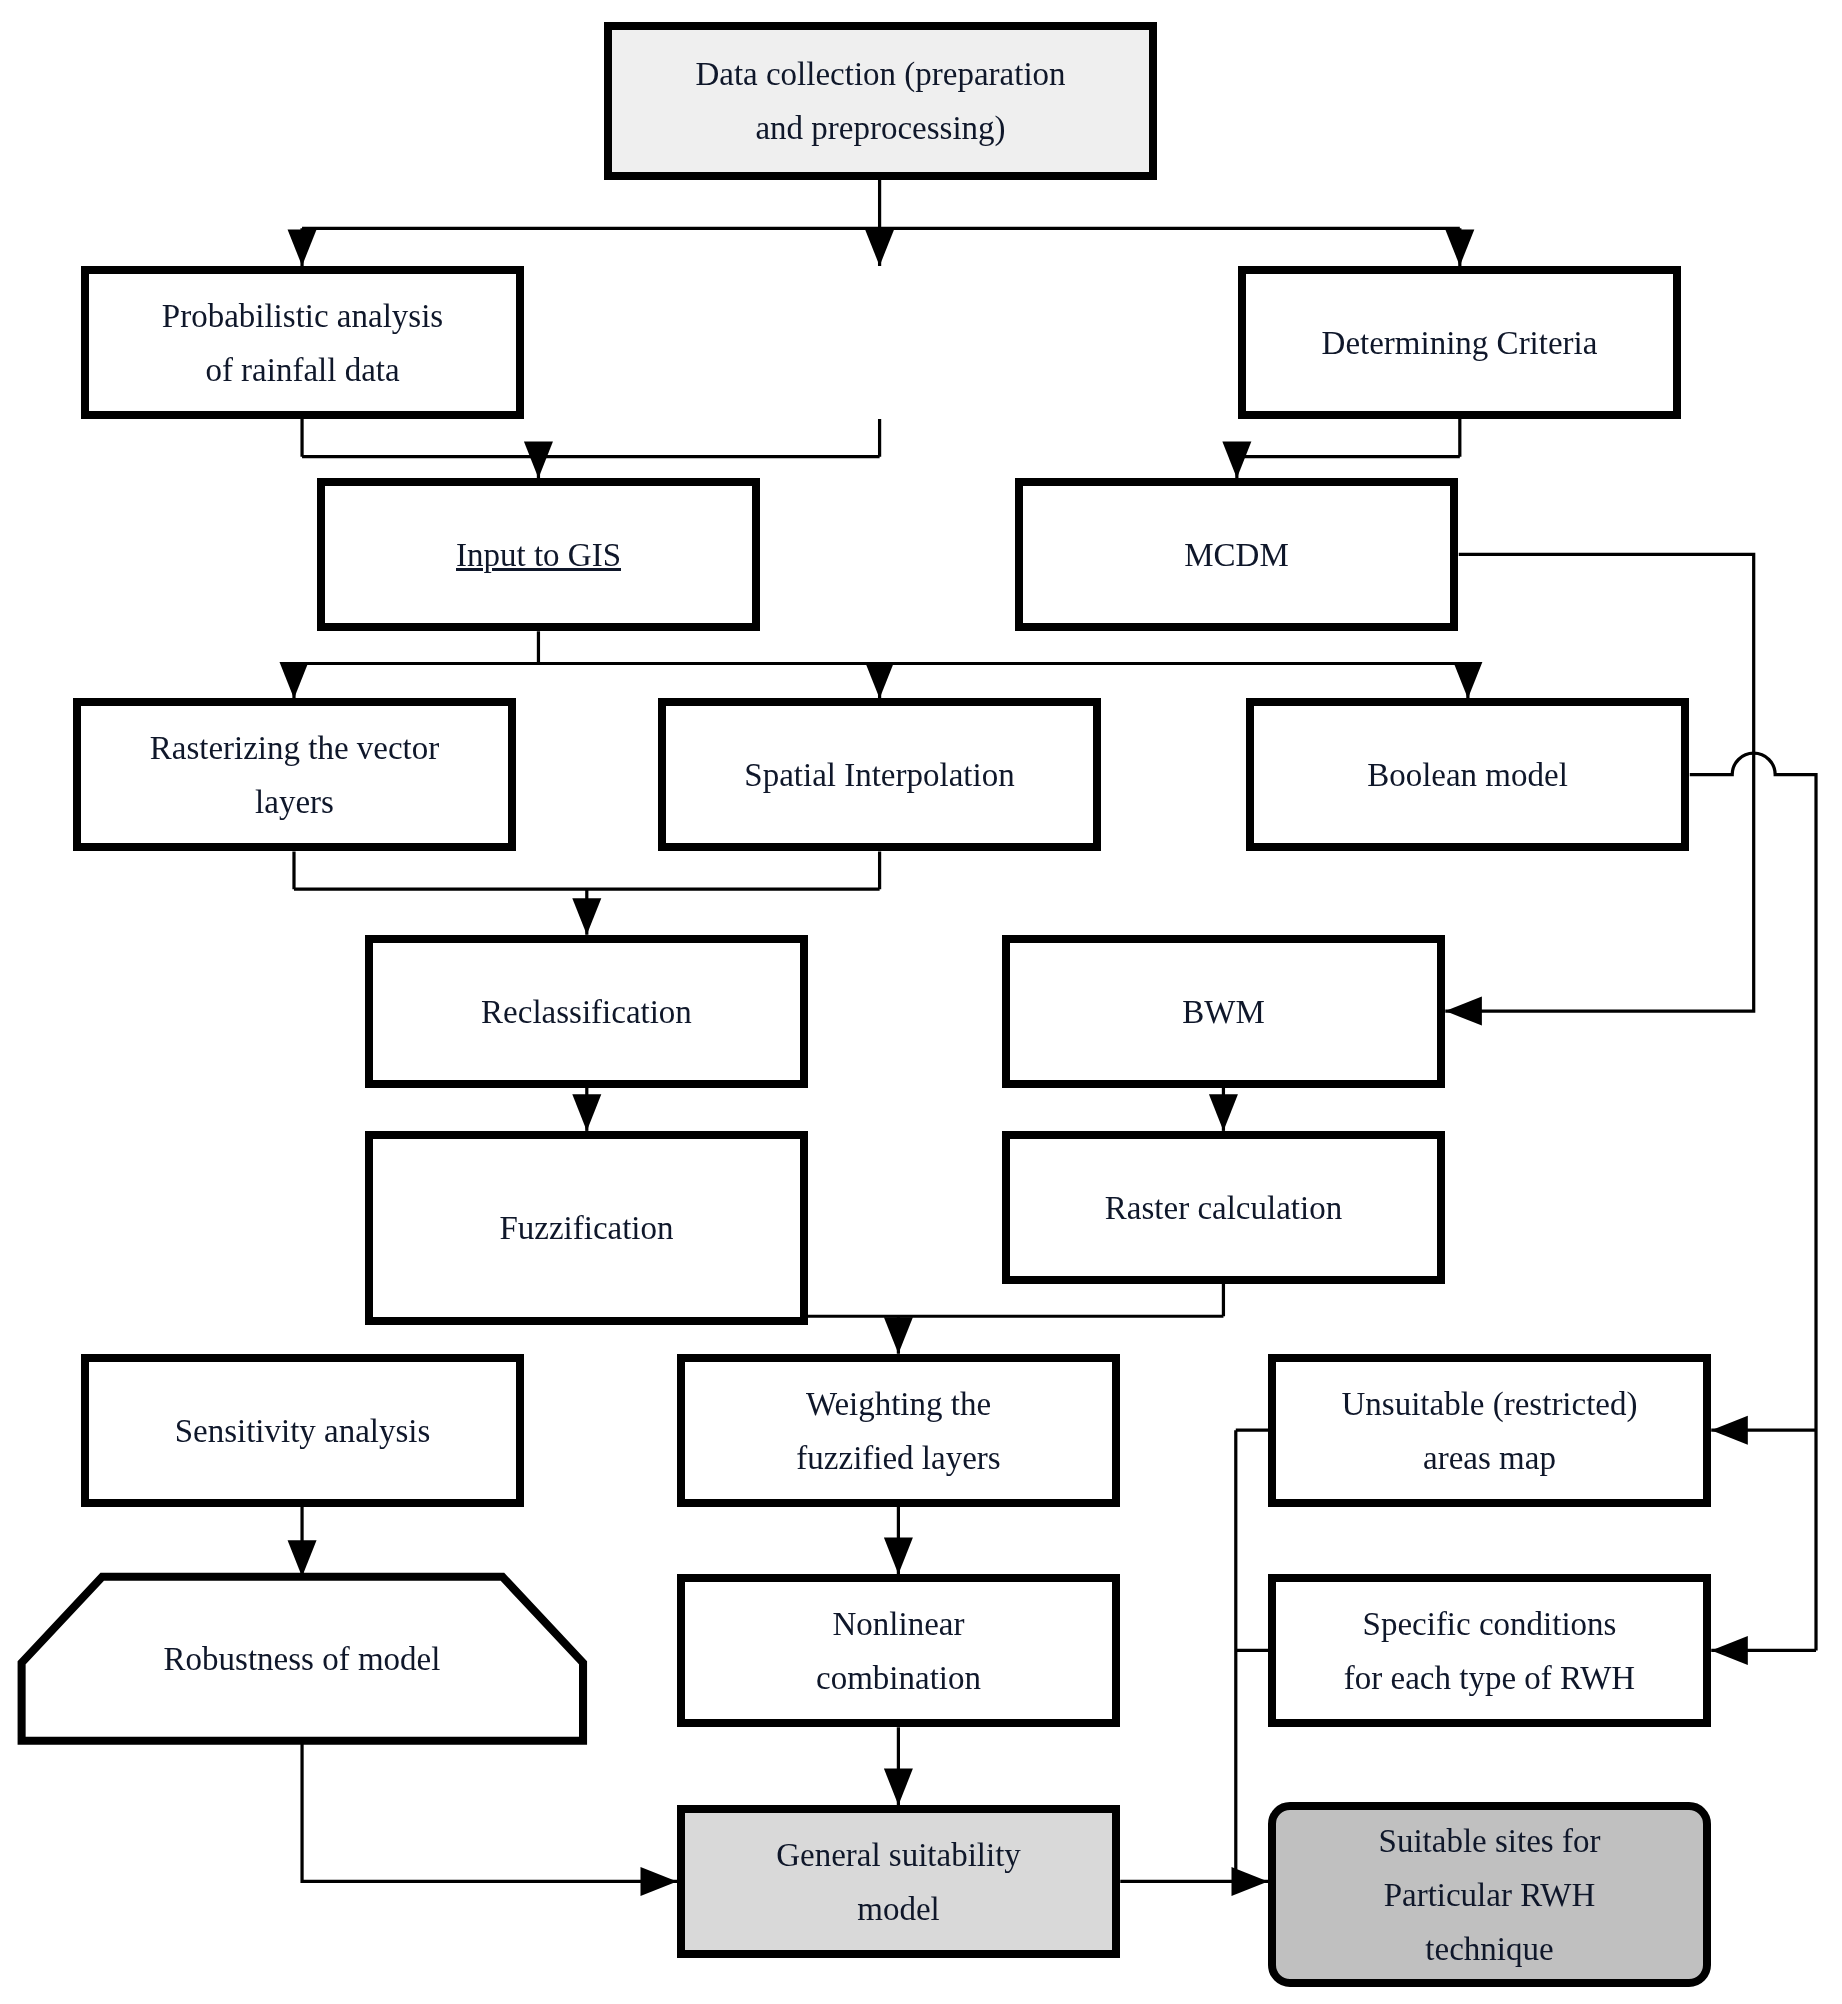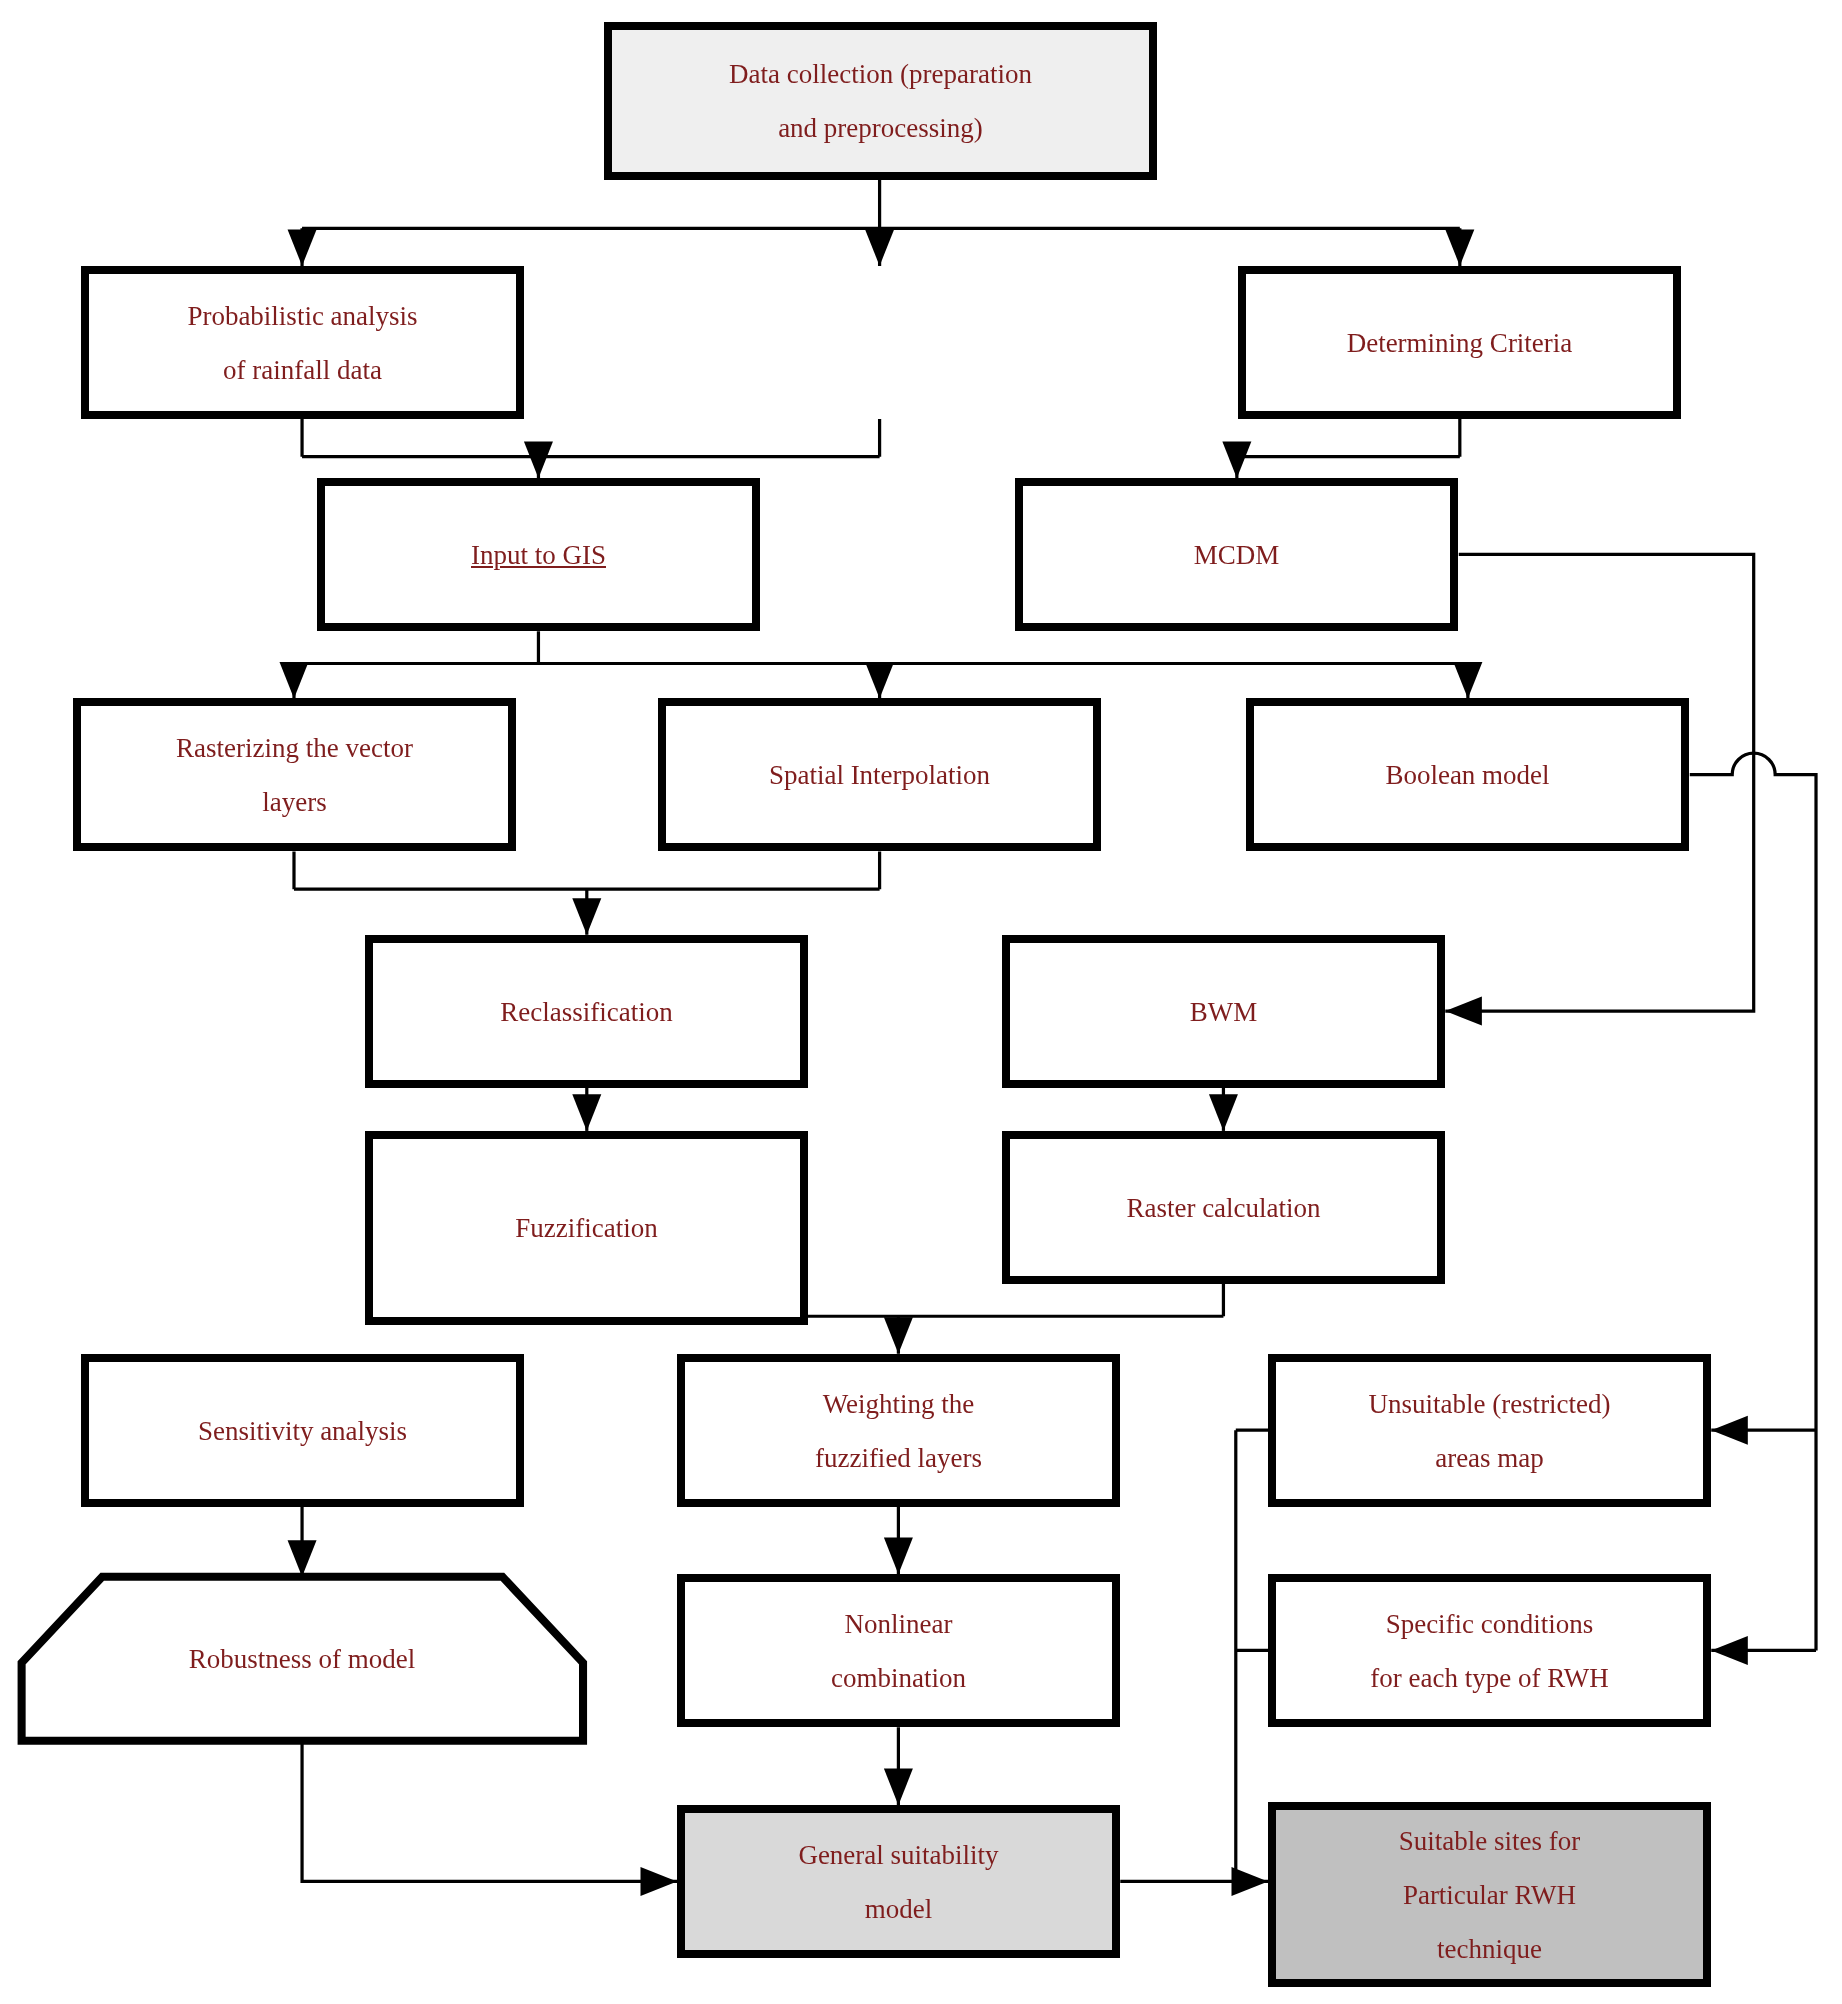--- a/index.html
+++ b/index.html
@@ -13,33 +13,33 @@
   #connector-layer {
     position: absolute;
     left: 0; top: 0;
     width: 1843px; height: 2005px;
   }
   .node {
     position: absolute;
     box-sizing: border-box;
     border: 8px solid #000000;
     background: #ffffff;
-    color: #7f1d1d;
+    color: #0f172a;
     display: flex;
     align-items: center;
     justify-content: center;
     text-align: center;
-    font-size: 27px;
+    font-size: 33px;
     line-height: 54px;
     white-space: pre;
   }
   .fill-white { background: #ffffff; }
   .fill-light { background: #efefef; }
   .fill-mid   { background: #d9d9d9; }
-  .fill-dark  { background: #c0c0c0; }
+  .fill-dark  { background: #c0c0c0; border-radius: 22px; }
   .shape-none { background: transparent; border: none; }
   .edge { stroke: #000000; stroke-width: 6; fill: none; }
   .thickshape { stroke: #000000; stroke-width: 15; fill: #ffffff; }
   .arrowhead { fill: #000000; stroke: none; }
 </style>
 </head>
 <body>
 
 <div id="canvas">
 

